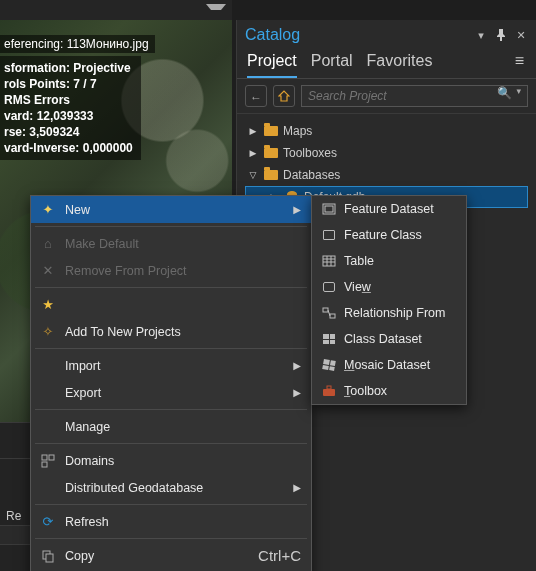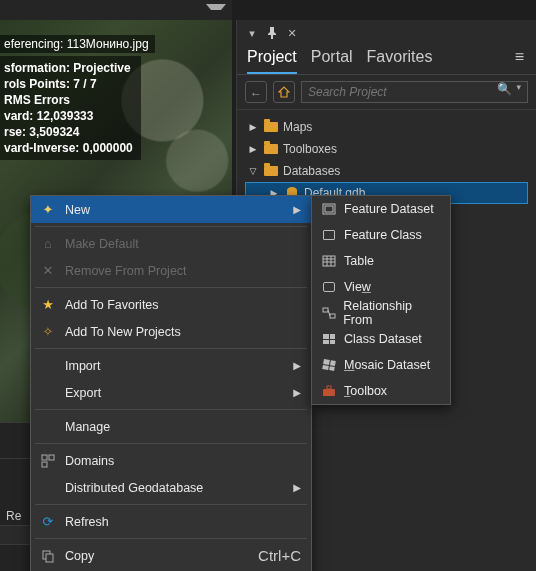--- a/index.html
+++ b/index.html
@@ -64,21 +64,21 @@
   .mi-ico { width:18px; height:18px; margin-right:8px; display:inline-flex; align-items:center; justify-content:center; font-size:13px;}
   .mi-arrow { margin-left:auto; color:#ccc; font-size:10px;}
   .mi-key { margin-left:auto; color:#ccc; font-size:15px;}
   .sep { height:1px; background:#4a4a4a; margin:3px 4px;}
   .star { color:#f0c040; }
   .star-o { color:#c09030;}
   .spark { color:#f0d060;}
   .refresh { color:#2a90d0;}
   
   .sub-menu {
-    position:absolute; left:311px; top:195px; width:140px; background:#333; border:1px solid #555; box-shadow:0 4px 12px rgba(0,0,0,.6); z-index:21;
+    position:absolute; left:311px; top:195px; width:156px; background:#333; border:1px solid #555; box-shadow:0 4px 12px rgba(0,0,0,.6); z-index:21;
     color:#e8e8e8; font-size:12.5px;
   }
   .smi { display:flex; align-items:center; height:26px; padding:0 10px 0 8px; cursor:pointer;}
   .smi-ico { width:18px; height:16px; margin-right:6px; display:inline-flex; align-items:center; justify-content:center; color:#bbb;}
   .ul { text-decoration:underline; text-decoration-color:#aaa;}
   .box-ico { width:12px; height:10px; border:1.5px solid #bbb; border-radius:1px;}
   .grid-ico { width:12px; height:10px; display:grid; grid-template:1fr 1fr/1fr 1fr; gap:1px;}
   .grid-ico span{background:#bbb;}
   
   .btm-dark { position:absolute; left:0; top:422px; width:232px; height:149px; background:#232323; border-top:1px solid #3a3a3a;}
@@ -104,20 +104,21 @@
   <div>vard-Inverse: 0,000000</div>
 </div>
 
 <div class="btm-dark">
   <div class="lbl">Re</div>
   <div class="btm-divider"></div>
 </div>
 
 <div class="catalog-pane">
   <div class="catalog-header">
+    <span class="catalog-title">Catalog</span>
     <span class="hdr-ico">▾</span>
     <span class="hdr-ico">
         <svg width="10" height="12" viewBox="0 0 10 12">
           <path d="M3 0h4v5l2 2v1H6v4H4V8H1V7l2-2z" fill="#ccc"></path>
         </svg>
       </span>
     <span class="hdr-ico">✕</span>
   </div>
   <div class="tab-row">
     <div class="tab active">Project</div>
@@ -187,21 +188,20 @@
     <span class="mi-ico">⌂</span>
     <span>Make Default</span>
   </div>
   <div class="mi dis">
     <span class="mi-ico">✕</span>
     <span>Remove From Project</span>
   </div>
   <div class="sep"></div>
   <div class="mi">
     <span class="mi-ico star">★</span>
-    <span>Add To Favorites</span>
   </div>
   <div class="mi">
     <span class="mi-ico star-o">✧</span>
     <span>Add To New Projects</span>
   </div>
   <div class="sep"></div>
   <div class="mi">
     <span class="mi-ico"></span>
     <span>Import</span>
     <span class="mi-arrow">▶</span>

